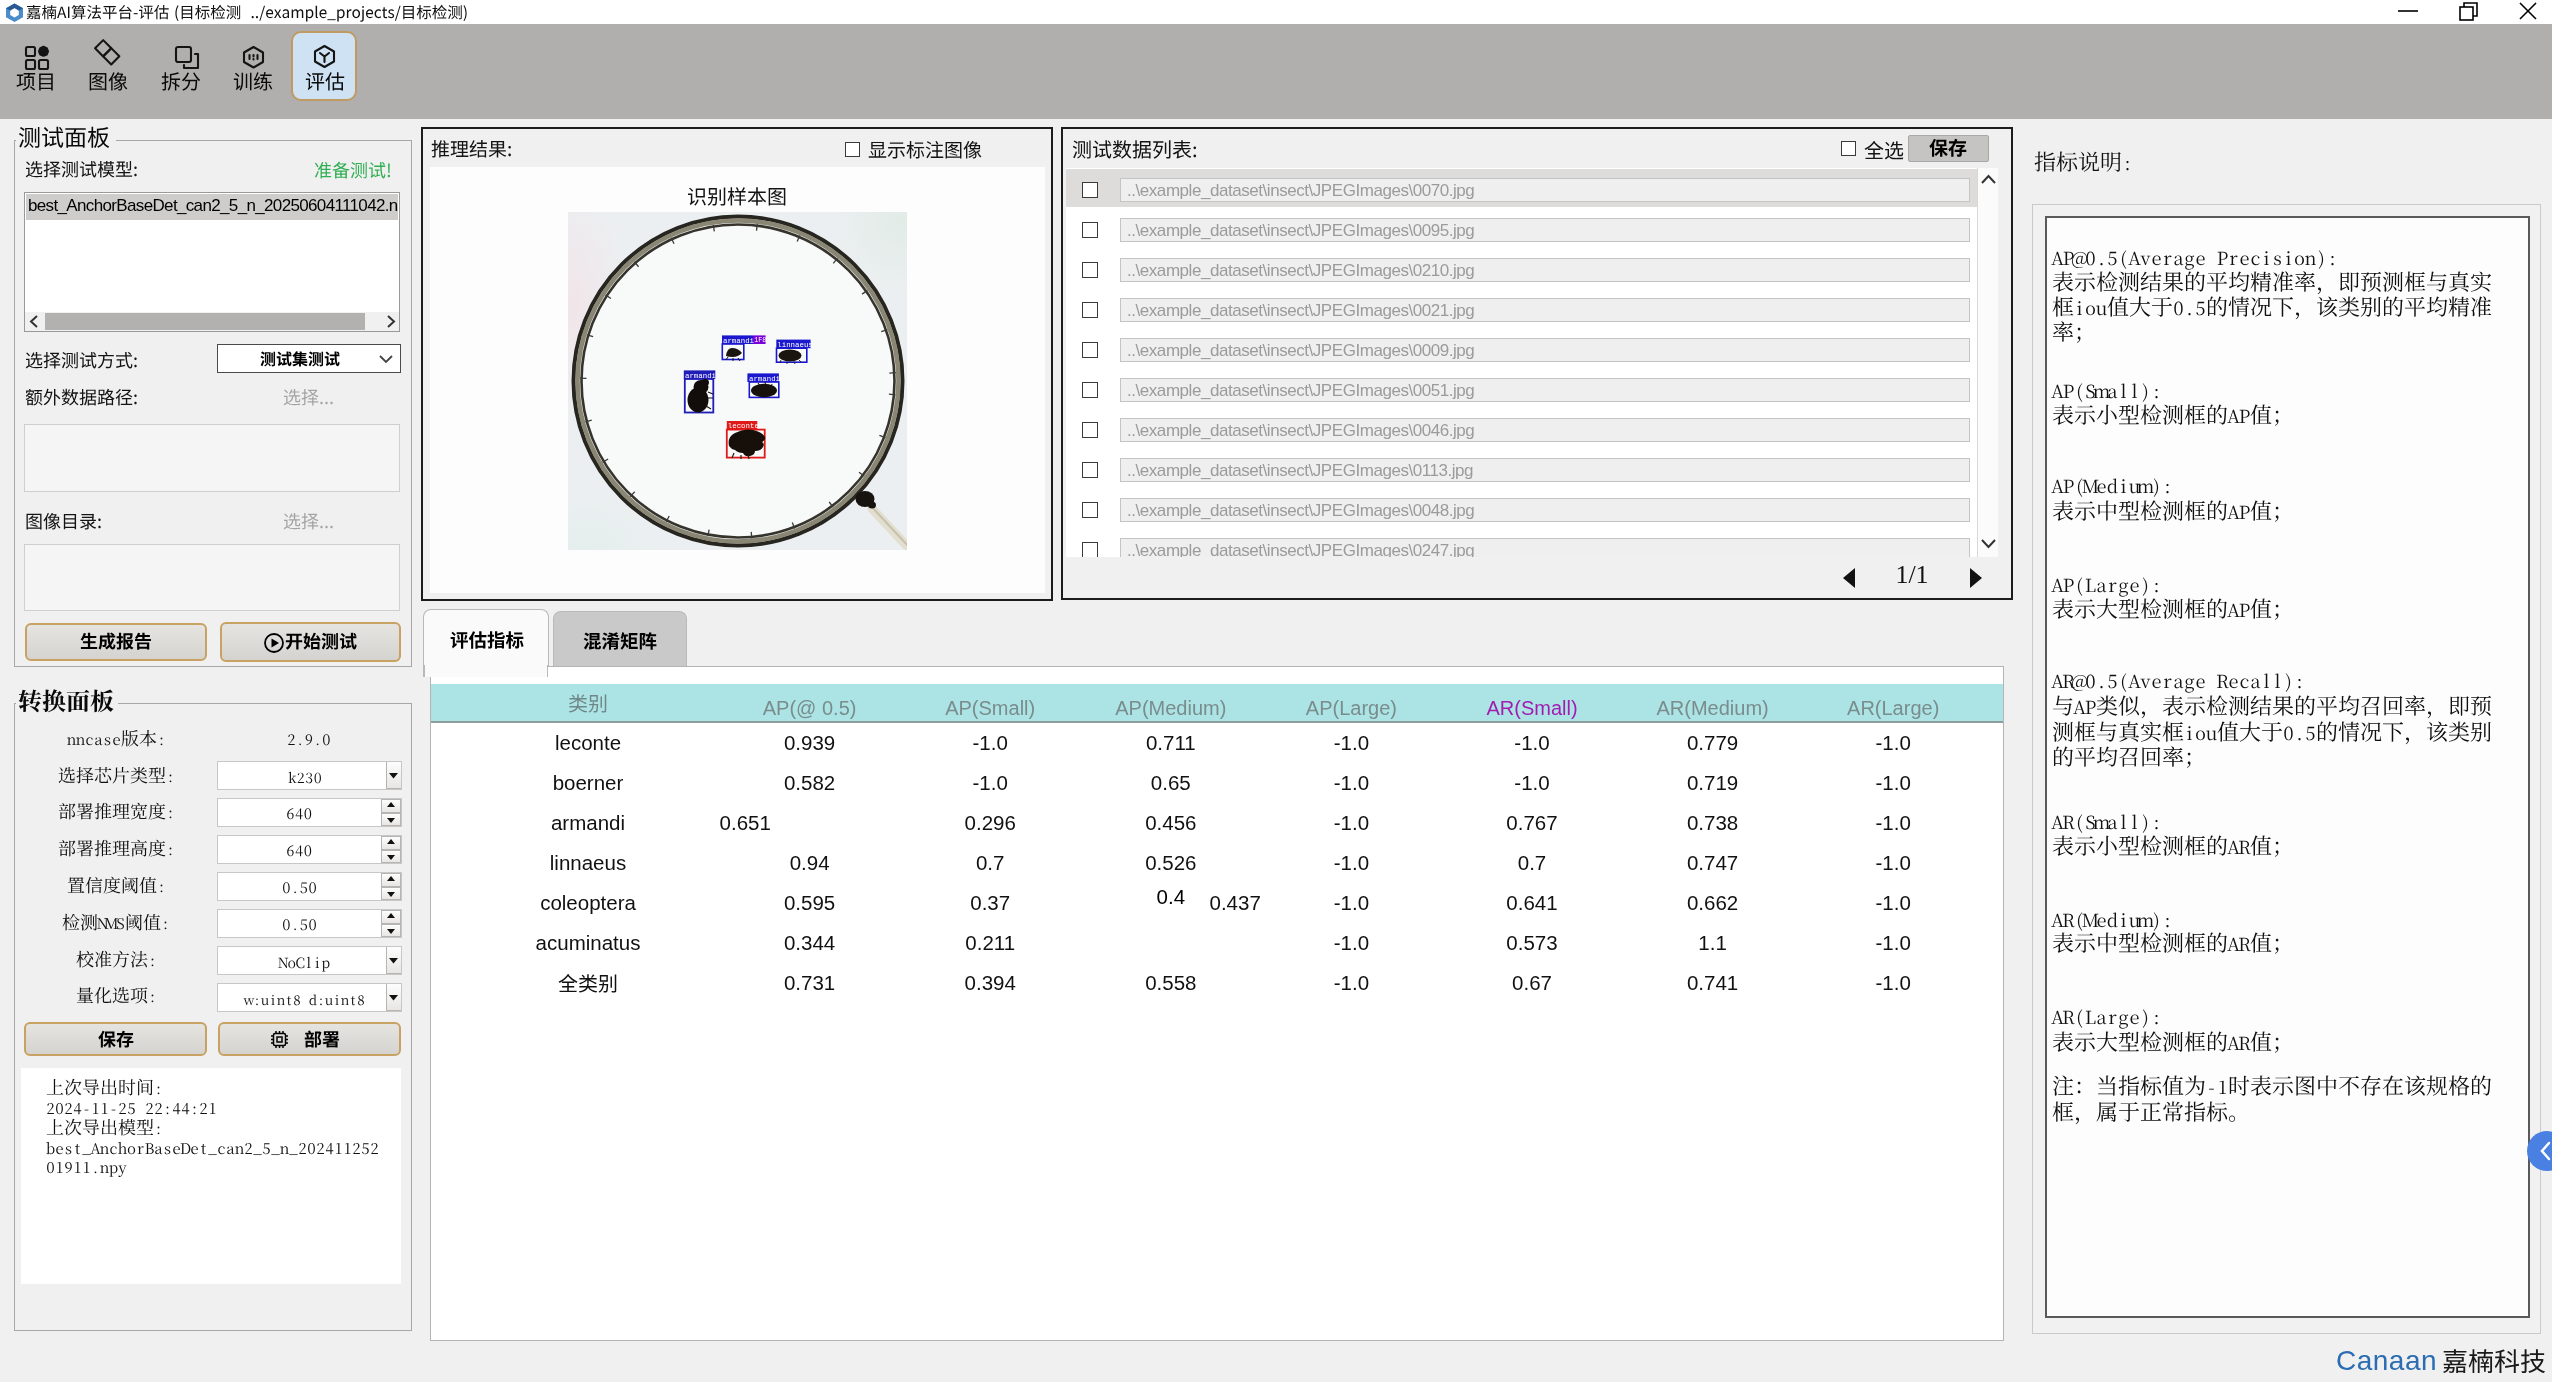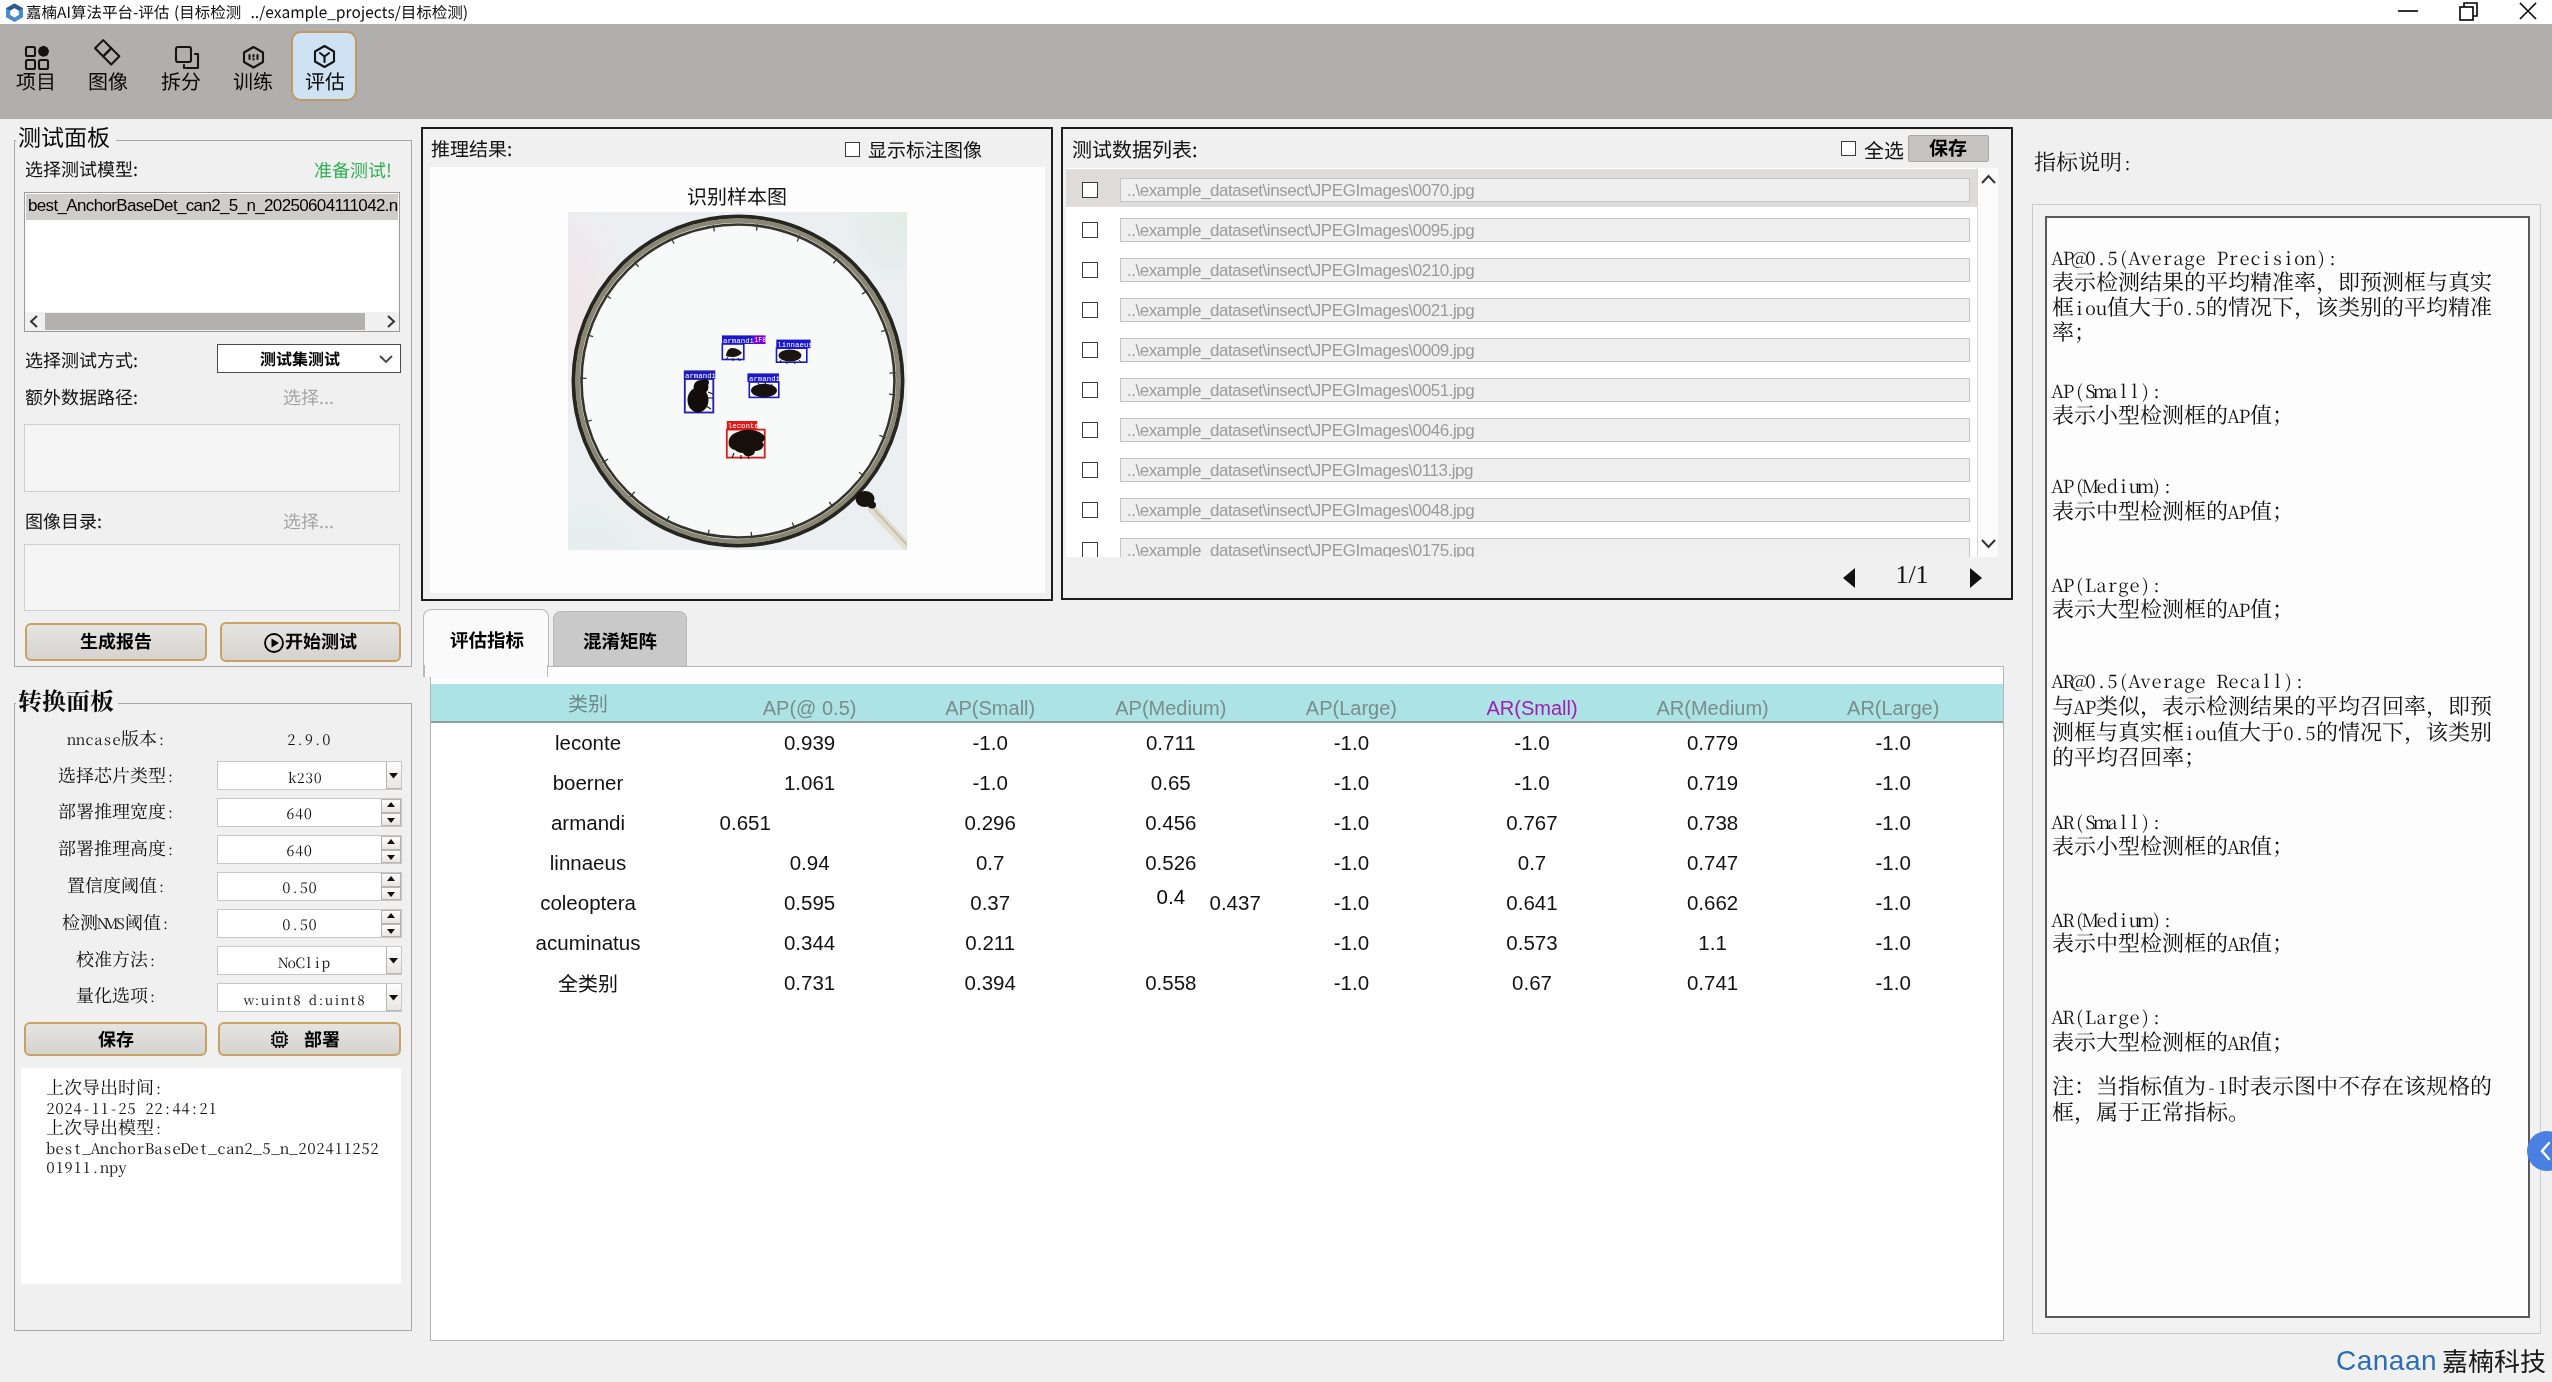--- a/index.html
+++ b/index.html
@@ -1257,21 +1257,21 @@
 <div style="position:absolute;left:1803.2px;top:697px;width:180px;text-align:center;font:20px 'Liberation Sans',sans-serif;color:#7a8c8c">AR(Large)</div>
 <div style="position:absolute;left:468px;top:731px;width:240px;text-align:center;font:20.5px 'Liberation Sans',sans-serif;color:#111">leconte</div>
 <div style="position:absolute;left:719.6px;top:731px;width:180px;text-align:center;font:20.5px 'Liberation Sans',sans-serif;color:#111">0.939</div>
 <div style="position:absolute;left:900.2px;top:731px;width:180px;text-align:center;font:20.5px 'Liberation Sans',sans-serif;color:#111">-1.0</div>
 <div style="position:absolute;left:1080.8px;top:731px;width:180px;text-align:center;font:20.5px 'Liberation Sans',sans-serif;color:#111">0.711</div>
 <div style="position:absolute;left:1261.4px;top:731px;width:180px;text-align:center;font:20.5px 'Liberation Sans',sans-serif;color:#111">-1.0</div>
 <div style="position:absolute;left:1442px;top:731px;width:180px;text-align:center;font:20.5px 'Liberation Sans',sans-serif;color:#111">-1.0</div>
 <div style="position:absolute;left:1622.6px;top:731px;width:180px;text-align:center;font:20.5px 'Liberation Sans',sans-serif;color:#111">0.779</div>
 <div style="position:absolute;left:1803.2px;top:731px;width:180px;text-align:center;font:20.5px 'Liberation Sans',sans-serif;color:#111">-1.0</div>
 <div style="position:absolute;left:468px;top:771px;width:240px;text-align:center;font:20.5px 'Liberation Sans',sans-serif;color:#111">boerner</div>
-<div style="position:absolute;left:719.6px;top:771px;width:180px;text-align:center;font:20.5px 'Liberation Sans',sans-serif;color:#111">1.061</div>
+<div style="position:absolute;left:719.6px;top:771px;width:180px;text-align:center;font:20.5px 'Liberation Sans',sans-serif;color:#111">0.582</div>
 <div style="position:absolute;left:900.2px;top:771px;width:180px;text-align:center;font:20.5px 'Liberation Sans',sans-serif;color:#111">-1.0</div>
 <div style="position:absolute;left:1080.8px;top:771px;width:180px;text-align:center;font:20.5px 'Liberation Sans',sans-serif;color:#111">0.65</div>
 <div style="position:absolute;left:1261.4px;top:771px;width:180px;text-align:center;font:20.5px 'Liberation Sans',sans-serif;color:#111">-1.0</div>
 <div style="position:absolute;left:1442px;top:771px;width:180px;text-align:center;font:20.5px 'Liberation Sans',sans-serif;color:#111">-1.0</div>
 <div style="position:absolute;left:1622.6px;top:771px;width:180px;text-align:center;font:20.5px 'Liberation Sans',sans-serif;color:#111">0.719</div>
 <div style="position:absolute;left:1803.2px;top:771px;width:180px;text-align:center;font:20.5px 'Liberation Sans',sans-serif;color:#111">-1.0</div>
 <div style="position:absolute;left:468px;top:811px;width:240px;text-align:center;font:20.5px 'Liberation Sans',sans-serif;color:#111">armandi</div>
 <div style="position:absolute;left:719.6px;top:811px;width:180px;text-align:left;font:20.5px 'Liberation Sans',sans-serif;color:#111">0.651</div>
 <div style="position:absolute;left:900.2px;top:811px;width:180px;text-align:center;font:20.5px 'Liberation Sans',sans-serif;color:#111">0.296</div>
 <div style="position:absolute;left:1080.8px;top:811px;width:180px;text-align:center;font:20.5px 'Liberation Sans',sans-serif;color:#111">0.456</div>
@@ -1368,21 +1368,21 @@
     <div style="position:absolute;left:54px;top:250px;width:850px;height:24px;background:#efefef;border:1px solid #c4c4c4"></div>
     <div style="position:absolute;left:61px;top:253px;font:17px 'Liberation Sans',sans-serif;letter-spacing:-0.45px;color:#9b9b9b">..\example_dataset\insect\JPEGImages\0046.jpg</div>
     <div style="position:absolute;left:16px;top:294px;width:16px;height:16px;background:#fff;border:1.5px solid #3a3a3a"></div>
     <div style="position:absolute;left:54px;top:290px;width:850px;height:24px;background:#efefef;border:1px solid #c4c4c4"></div>
     <div style="position:absolute;left:61px;top:293px;font:17px 'Liberation Sans',sans-serif;letter-spacing:-0.45px;color:#9b9b9b">..\example_dataset\insect\JPEGImages\0113.jpg</div>
     <div style="position:absolute;left:16px;top:334px;width:16px;height:16px;background:#fff;border:1.5px solid #3a3a3a"></div>
     <div style="position:absolute;left:54px;top:330px;width:850px;height:24px;background:#efefef;border:1px solid #c4c4c4"></div>
     <div style="position:absolute;left:61px;top:333px;font:17px 'Liberation Sans',sans-serif;letter-spacing:-0.45px;color:#9b9b9b">..\example_dataset\insect\JPEGImages\0048.jpg</div>
     <div style="position:absolute;left:16px;top:374px;width:16px;height:16px;background:#fff;border:1.5px solid #3a3a3a"></div>
     <div style="position:absolute;left:54px;top:370px;width:850px;height:24px;background:#efefef;border:1px solid #c4c4c4"></div>
-    <div style="position:absolute;left:61px;top:373px;font:17px 'Liberation Sans',sans-serif;letter-spacing:-0.45px;color:#9b9b9b">..\example_dataset\insect\JPEGImages\0175.jpg</div>
+    <div style="position:absolute;left:61px;top:373px;font:17px 'Liberation Sans',sans-serif;letter-spacing:-0.45px;color:#9b9b9b">..\example_dataset\insect\JPEGImages\0247.jpg</div>
   </div>
 <div style="position:absolute;left:1977px;top:168px;width:21px;height:389px;background:#fbfbfb;border-left:1px solid #d8d8d8"></div>
 <svg class="t" style="left:1981px;top:174px">
     <g stroke="#333" stroke-width="2" fill="none">
       <path d="M1 9 L7.5 2 L14 9"></path>
     </g>
   </svg>
 <svg class="t" style="left:1981px;top:538px">
     <g stroke="#333" stroke-width="2" fill="none">
       <path d="M1 2 L7.5 9 L14 2"></path>

